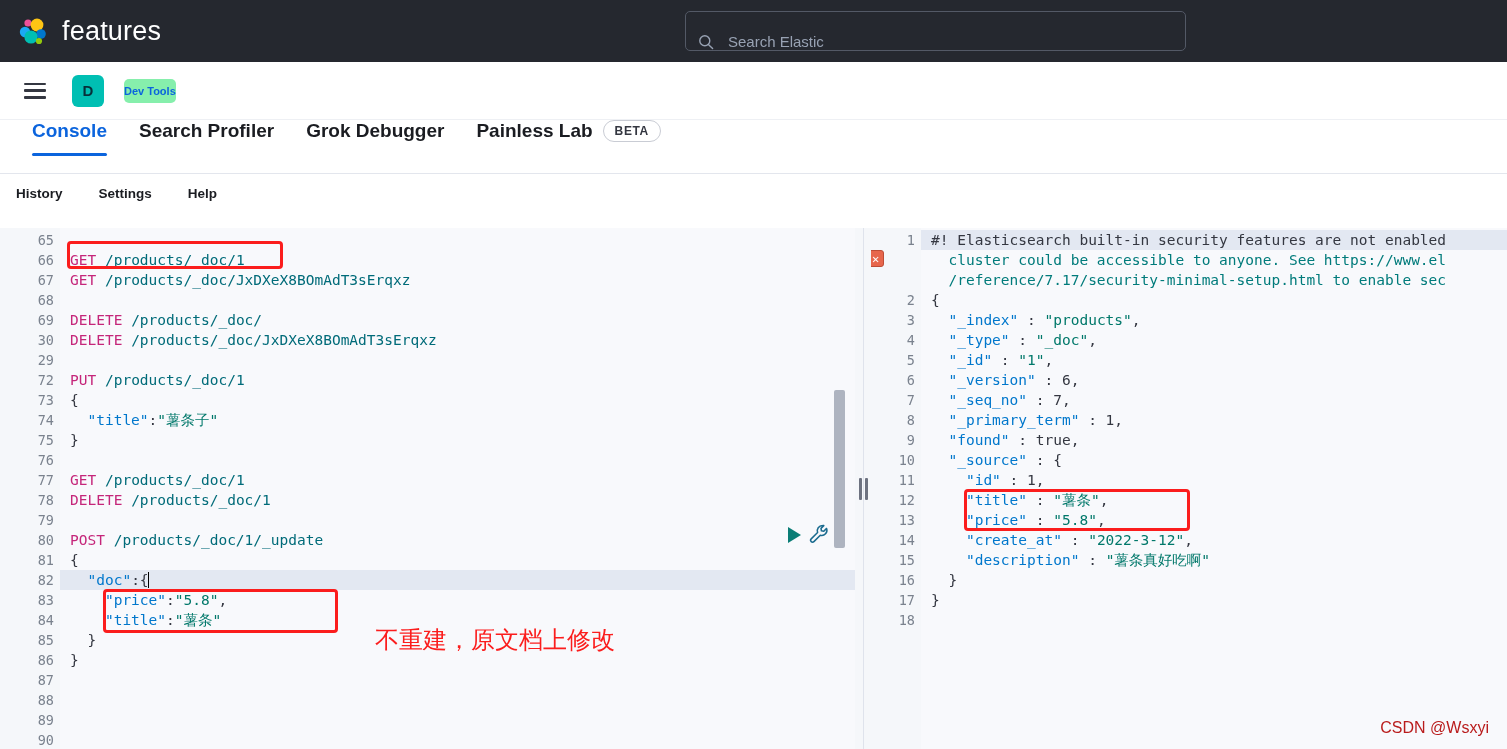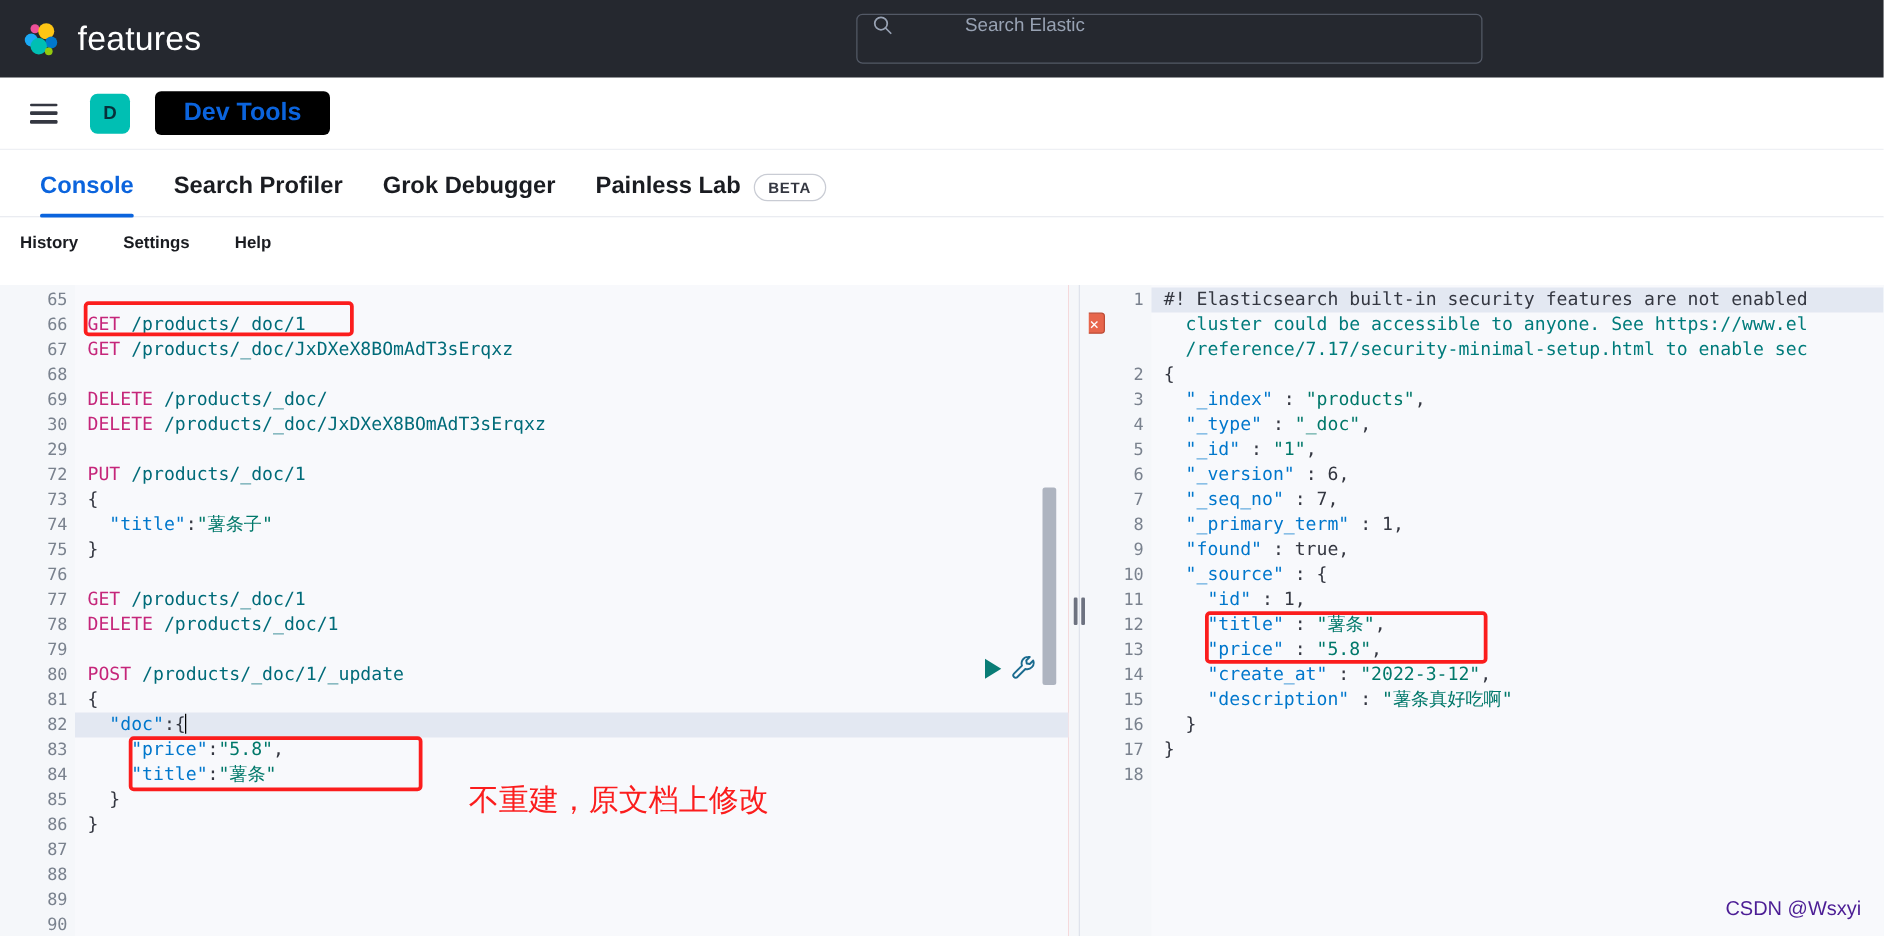--- a/index.html
+++ b/index.html
@@ -19,22 +19,22 @@
   .brand { display: flex; align-items: center; margin-left: 16px; }
   .brand-logo { width: 34px; height: 34px; position: relative; }
   .brand-name {
     color: #ffffff; font-size: 27px; margin-left: 12px;
     letter-spacing: .2px; font-weight: 400;
   }
   .search-wrap {
     position: absolute; left: 685px; top: 11px;
     width: 501px; height: 40px;
     border: 1px solid #535966; border-radius: 5px;
-    background: #25282f; display: flex; align-items: flex-start;
-    padding: 0 12px; cursor: text; gap: 44px;
+    background: #25282f; display: flex; align-items: flex-end;
+    padding: 0 12px; cursor: text;
   }
   .search-icon { width: 16px; height: 16px; flex: 0 0 16px; }
   .search-input {
     border: 0; outline: 0; background: transparent;
     color: #98a2b3; font-size: 15px; margin-left: 14px;
     font-family: "Liberation Sans", sans-serif; width: 420px;
   }
   .search-input::placeholder { color: #98a2b3; }
 
   
@@ -46,28 +46,28 @@
   .hamburger { width: 22px; height: 16px; display: flex; flex-direction: column;
     justify-content: space-between; cursor: pointer; }
   .hamburger span { display: block; height: 2.6px; background: #343741; border-radius: 1px; }
   .space-avatar {
     width: 32px; height: 32px; border-radius: 6px; background: #00bfb3;
     color: #07303a; font-weight: 700; font-size: 15px;
     display: flex; align-items: center; justify-content: center;
     margin-left: 26px; cursor: pointer;
   }
   .breadcrumb-pill {
-    margin-left: 20px; background: #000000; color: #0b64dd;
-    font-weight: 700; font-size: 20px; border-radius: 5px;
-    padding: 6px 23px; cursor: pointer;
+    margin-left: 20px; background: #86efac; color: #0b64dd;
+    font-weight: 700; font-size: 11px; border-radius: 5px;
+    padding: 6px 0; cursor: pointer;
   }
 
   
   .app-tabs {
-    height: 54px; display: flex; align-items: flex-end;
+    height: 54px; display: flex; align-items: flex-start;
     padding-left: 16px; border-bottom: 1px solid #e3e6ed;
     background: #ffffff; gap: 0;
   }
   .app-tab {
     font-size: 19px; font-weight: 700; color: #1a1c21;
     padding: 0 16px 13px 16px; cursor: pointer;
     position: relative; white-space: nowrap;
   }
   .app-tab.active { color: #0b64dd; }
   .app-tab.active::after {
@@ -88,21 +88,21 @@
   .console-toolbar .tb-item {
     font-size: 13.5px; font-weight: 700; color: #1a1c21; cursor: pointer;
   }
 
   
   .editor-area {
     position: absolute; left: 0; top: 228px; right: 0; bottom: 0;
     display: flex; background: #f5f7fa;
   }
   .pane { position: relative; overflow: hidden; height: 521px; }
-  .pane-left { width: 855px; background: #ef4444; }
+  .pane-left { width: 855px; background: #4d7c0f; }
   .pane-right { flex: 1; background: #f5f7fa; }
 
   .code { font-family: "DejaVu Sans Mono", monospace; font-size: 14.5px; line-height: 20px; }
 
   .gutter {
     position: absolute; left: 0; top: 0; bottom: 0; width: 60px;
     background: #f5f7fa; text-align: right; padding-top: 2px;
     color: #69707d;
   }
   .gutter-right { width: 66px; }
@@ -179,21 +179,21 @@
     position: absolute; border: 3px solid #fb1d1d; border-radius: 4px;
     pointer-events: none; z-index: 8;
   }
   .annot-text {
     position: absolute; color: #fb1d1d; font-size: 24px;
     font-family: "DejaVu Sans", sans-serif; z-index: 8; white-space: nowrap;
   }
 
   .watermark {
     position: absolute; right: 18px; bottom: 12px;
-    color: #4c1d95; font-size: 16px; z-index: 9;
+    color: #b91c1c; font-size: 16px; z-index: 9;
   }
 </style>
 </head>
 <body>
 
 <div class="app">
 
   <div class="top-header">
     <div class="brand">
       <span class="brand-logo">

